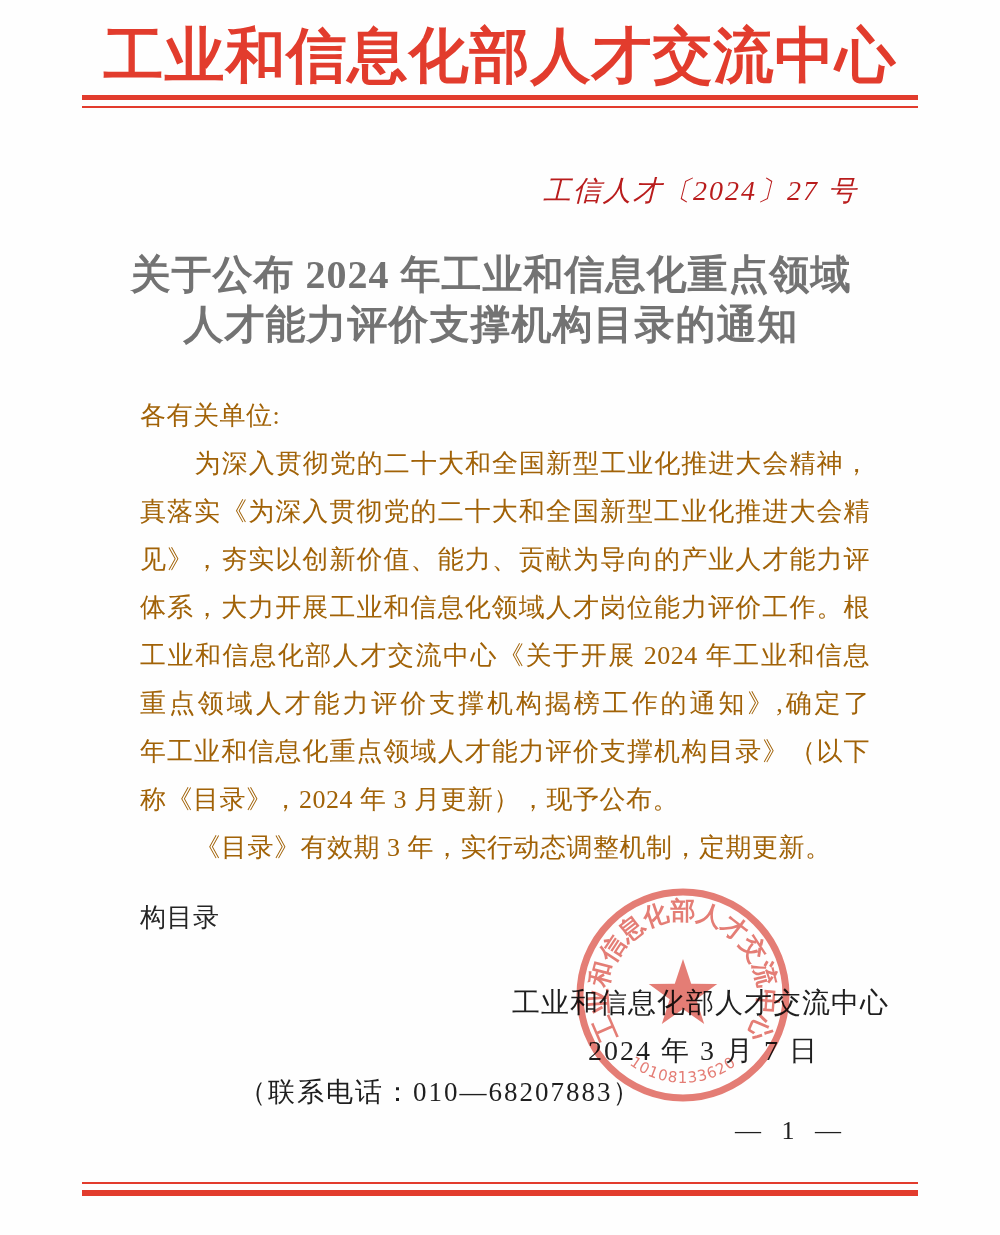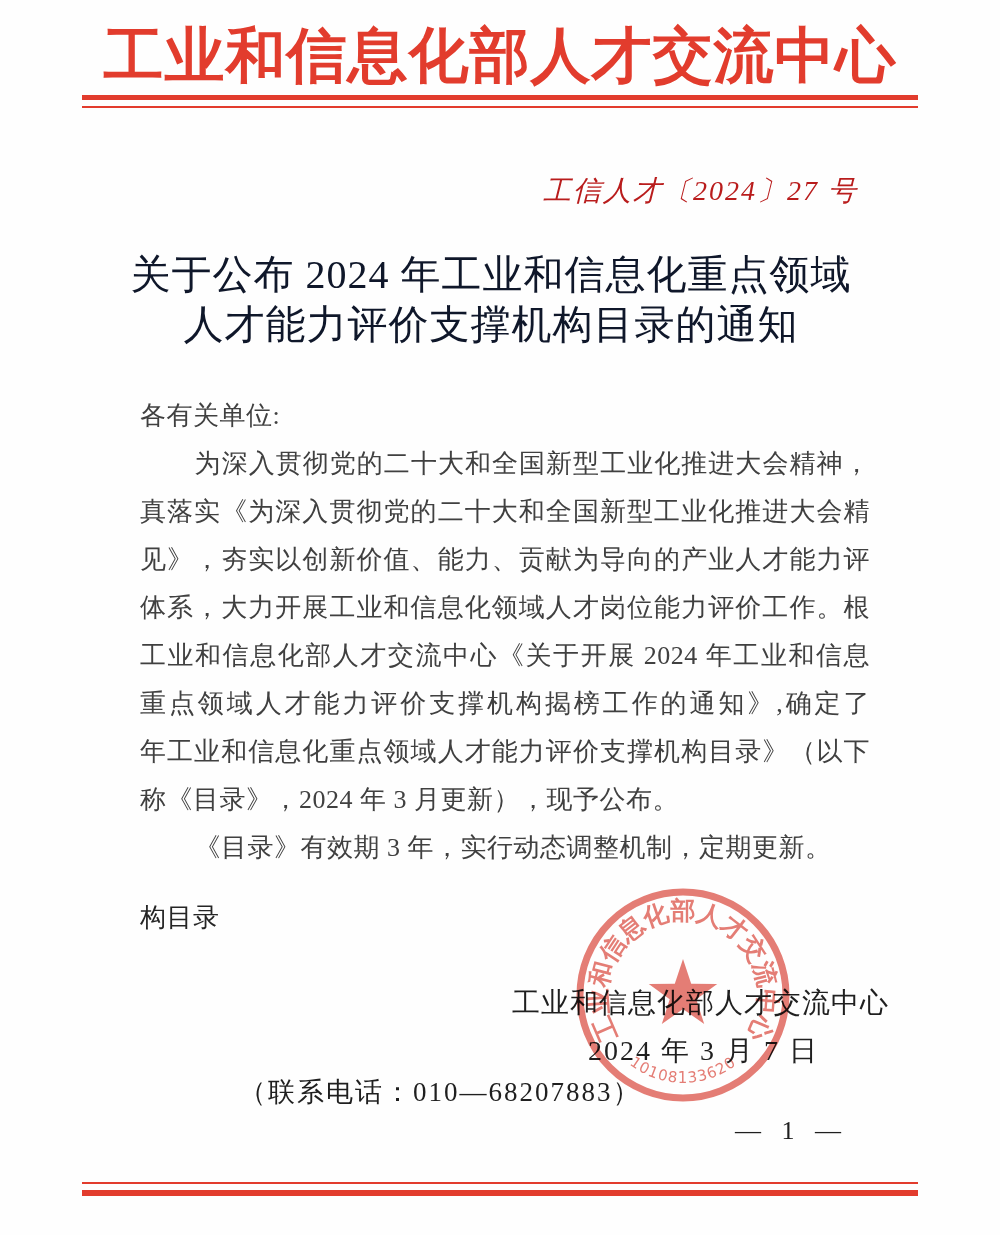--- a/index.html
+++ b/index.html
@@ -33,26 +33,26 @@
   .doc-number {
     position: absolute; top: 172px; right: 142px;
     font-size: 28px; color: #b91c1c;
     letter-spacing: 2px;
     white-space: nowrap;
     font-style: italic;
   }
   .doc-title {
     position: absolute; top: 250px; left: 0; right: 18px;
     text-align: center;
-    font-size: 40px; font-weight: 400; color: #0f172a;
+    font-size: 40px; font-weight: 700; color: #737373;
     line-height: 50px; letter-spacing: 1px;
   }
   .body-text {
     position: absolute; top: 392px; left: 140px; width: 730px;
-    font-size: 26px; color: #404040;
+    font-size: 26px; color: #a16207;
     line-height: 48px;
     letter-spacing: 0.5px;
   }
   .line { height: 48px; white-space: nowrap; overflow: visible; }
   .fill { text-align: justify; text-align-last: justify; white-space: normal; height: 48px; overflow: hidden; }
   .indent { text-indent: 2.1em; }
 
   .attachment {
     position: absolute; top: 894px; left: 140px; width: 730px;
     font-size: 26px; line-height: 48px; letter-spacing: 0.5px;

